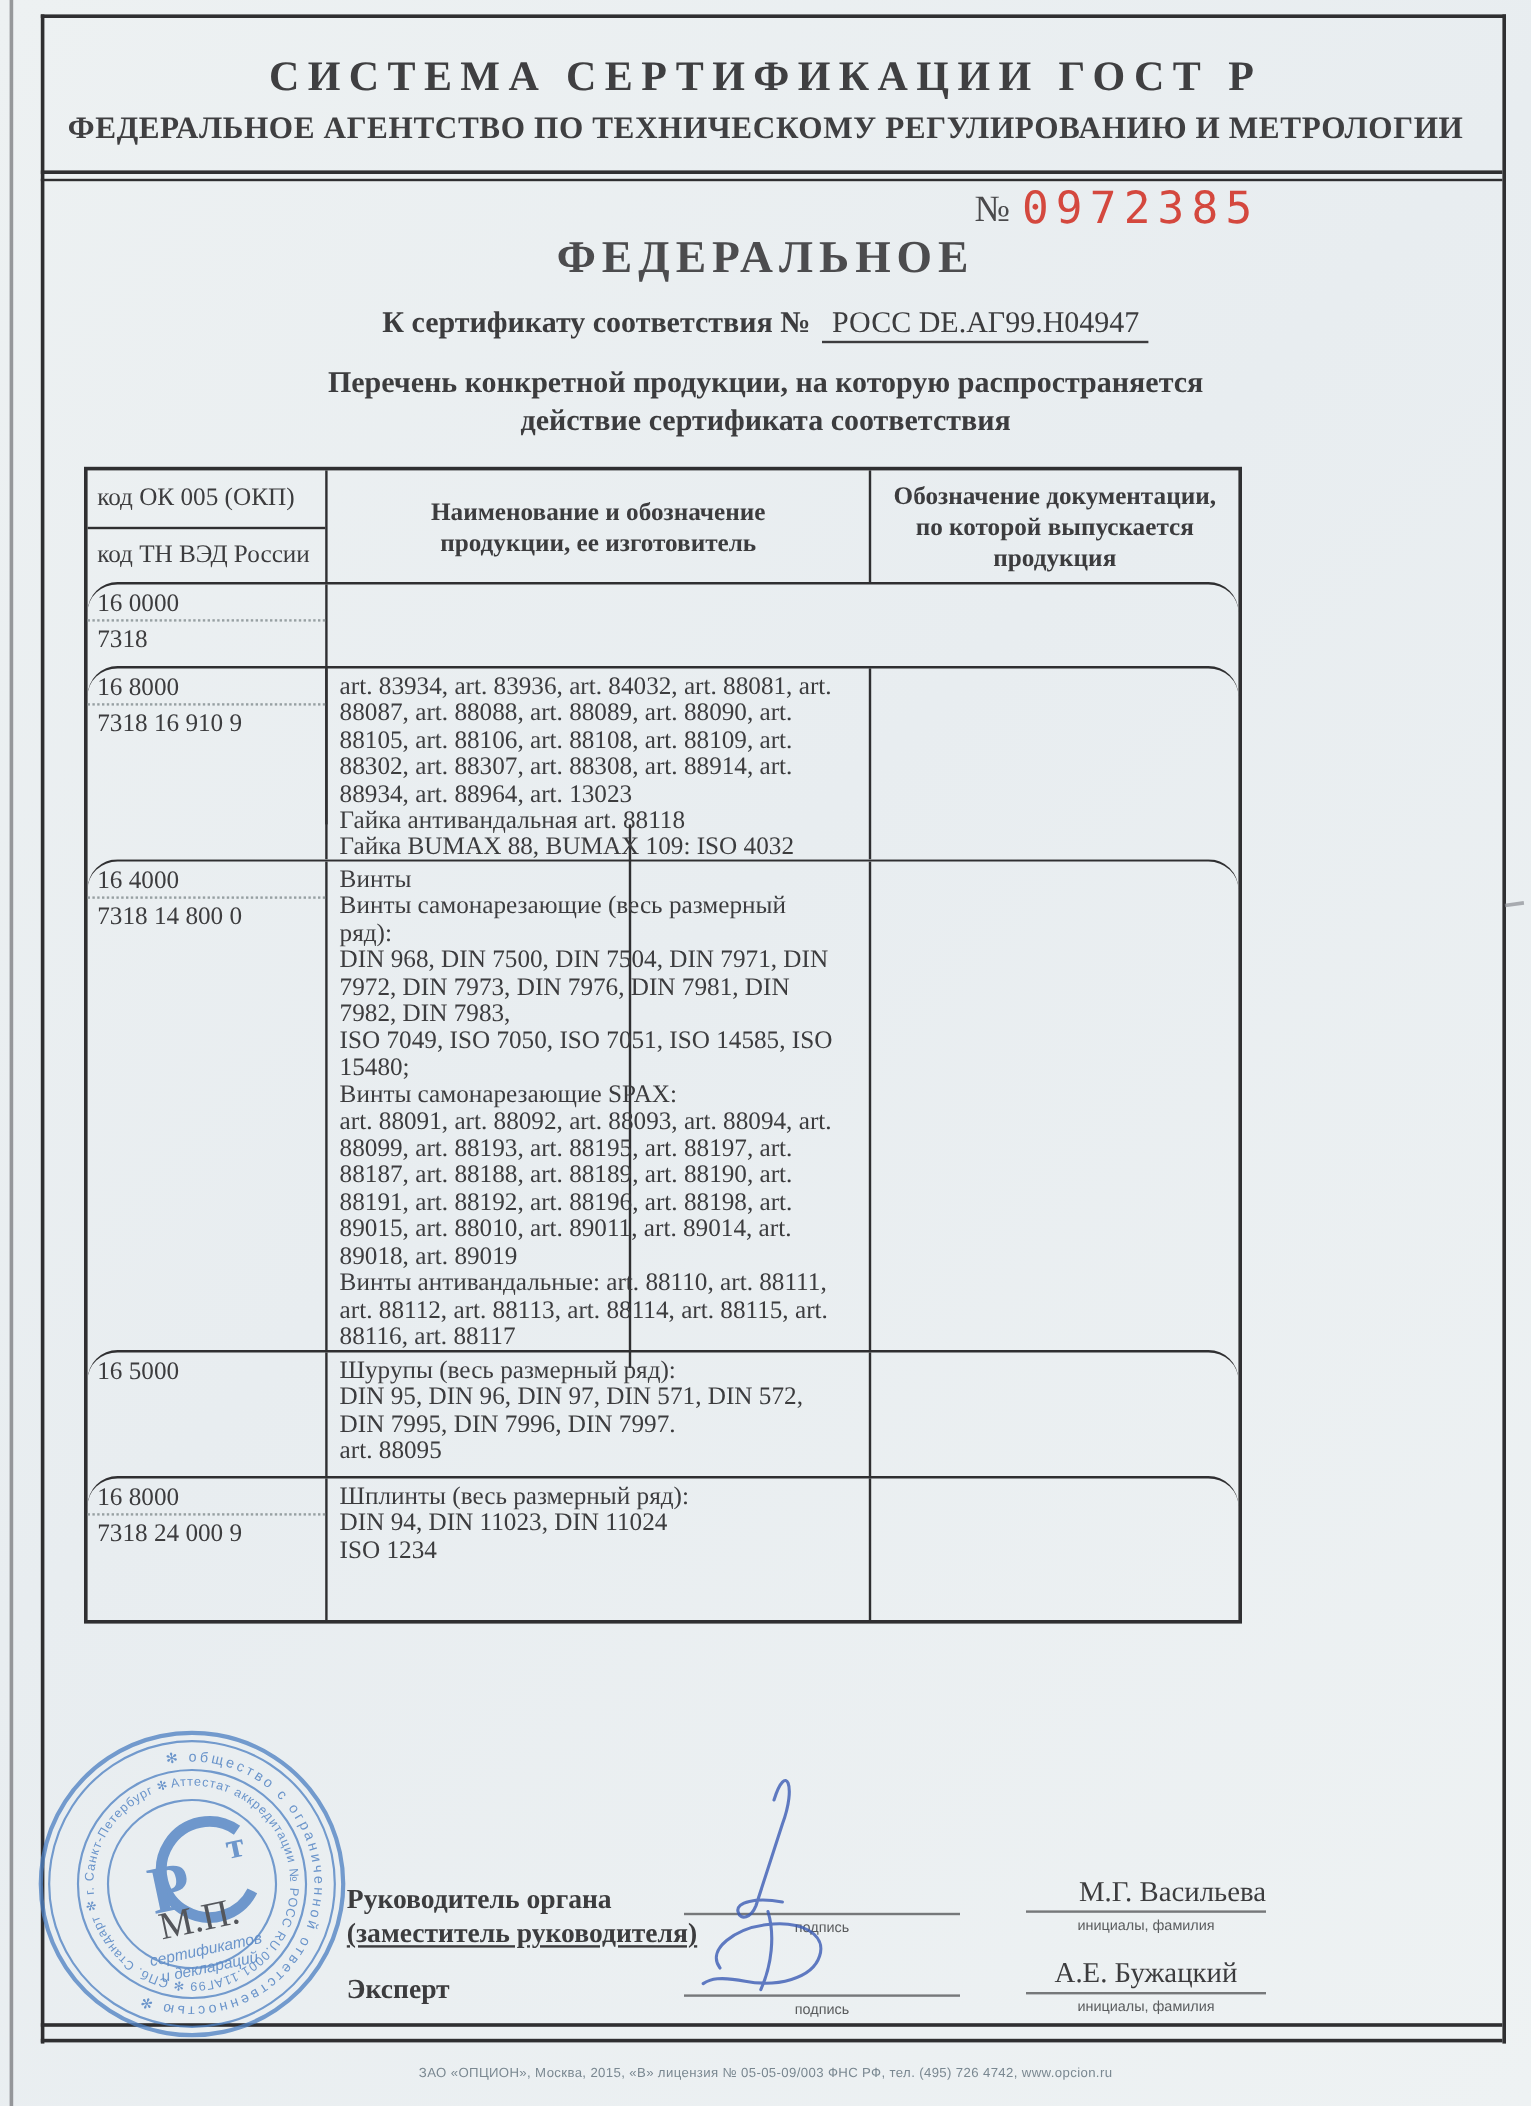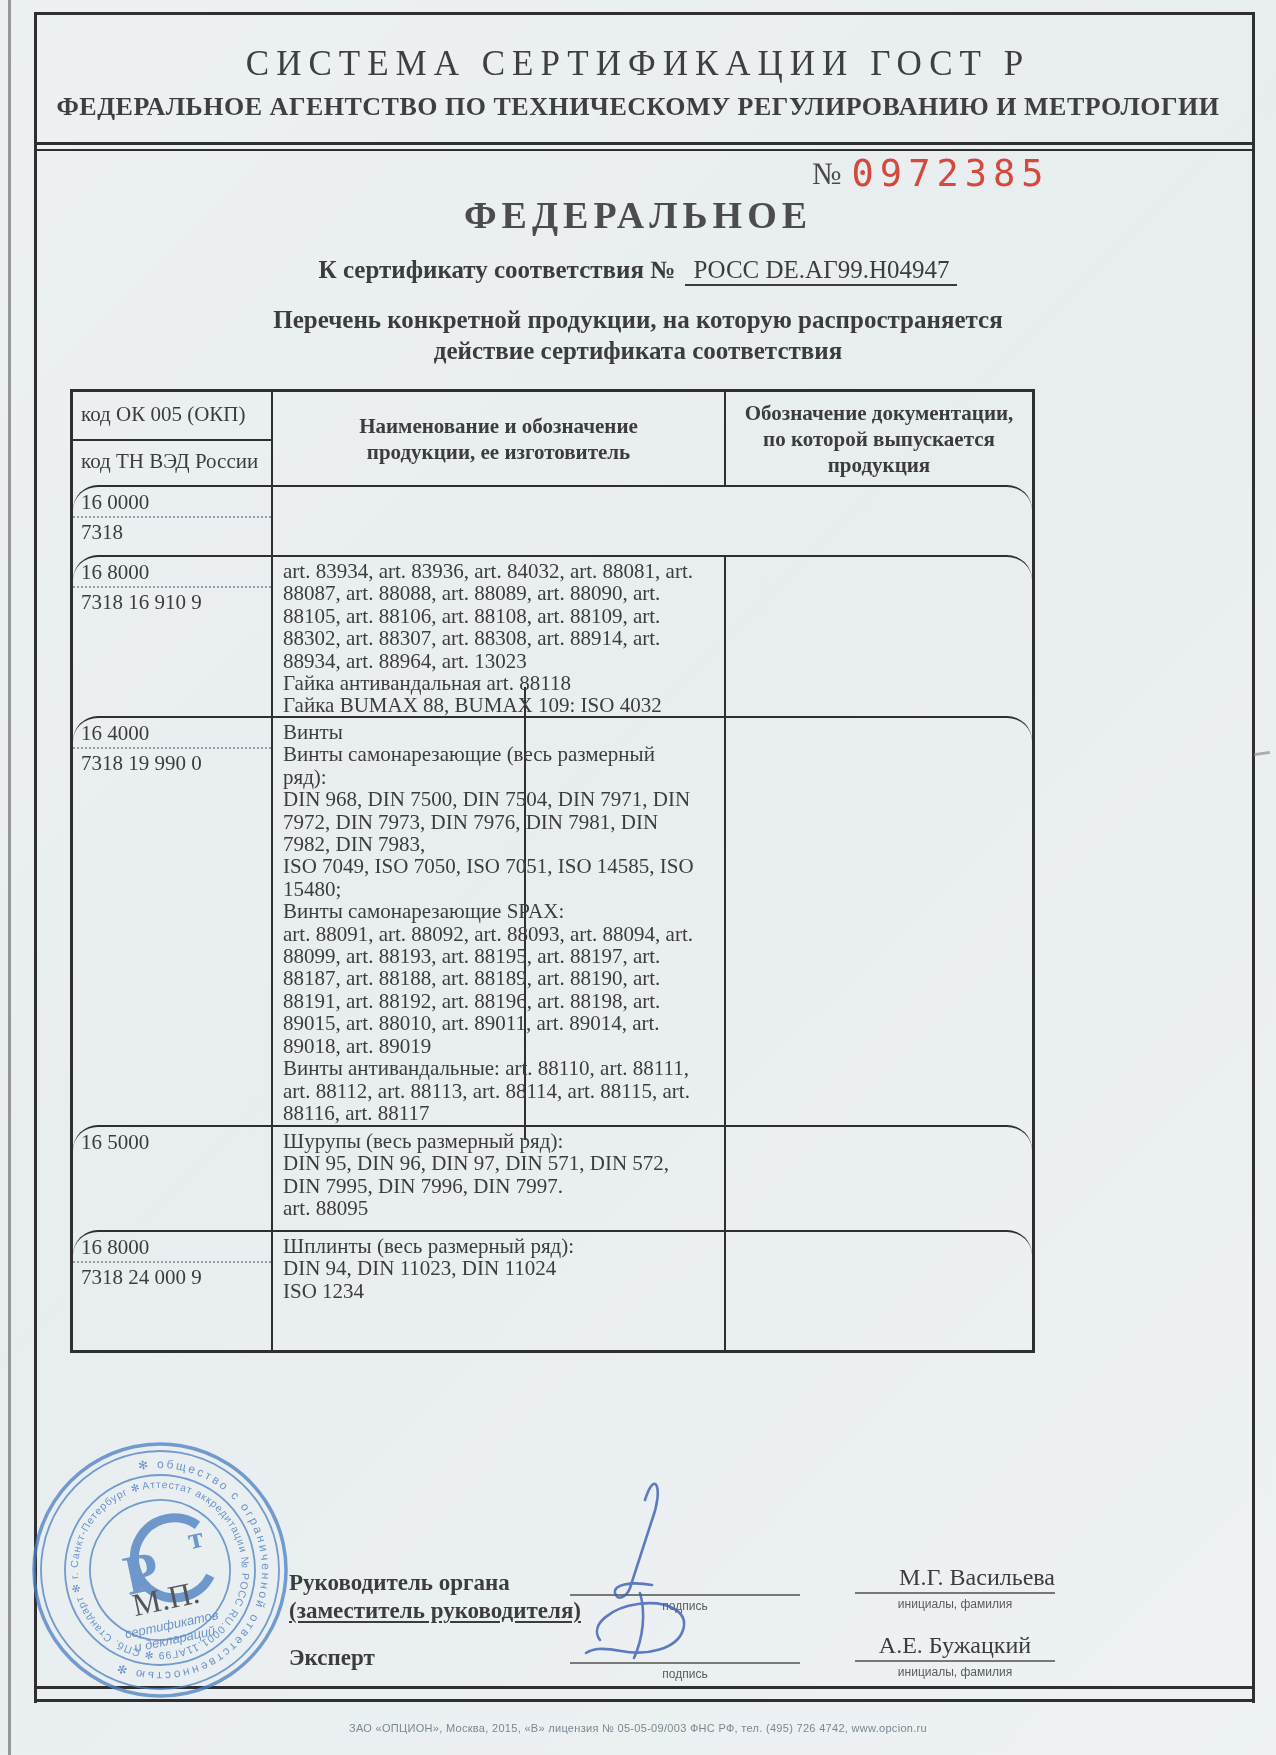--- a/index.html
+++ b/index.html
@@ -14,21 +14,21 @@
   }
   .scan-edge{position:absolute;left:8px;top:0;width:3px;height:1755px;background:#4f4f52;opacity:.55;}
   .frame{position:absolute;left:34px;top:12px;width:1215px;height:1688px;
     border-left:3px solid #2f2f31;border-right:3px solid #2f2f31;border-top:3px solid #2f2f31;}
   .hline{position:absolute;left:34px;width:1218px;background:#2f2f31;}
   .band-rule-a{top:142px;height:3px;}
   .band-rule-b{top:149px;height:2px;}
   .bottom-rule-a{top:1686px;height:3px;}
   .bottom-rule-b{top:1699px;height:3px;}
   .title1{position:absolute;top:44px;left:0;width:100%;text-align:center;
-    font-size:35px;font-weight:400;letter-spacing:7px;color:#3f3f41;}
+    font-size:35px;font-weight:700;letter-spacing:7px;color:#3f3f41;}
   .title2{position:absolute;top:92px;left:0;width:100%;text-align:center;
     font-size:26px;font-weight:700;letter-spacing:.5px;color:#3f3f41;}
   .num-block{position:absolute;top:156px;left:812px;white-space:nowrap;}
   .num-sign{font-size:31px;color:#4a4a4c;font-weight:400;vertical-align:top;}
   .num-digits{font-family:"DejaVu Sans Mono",monospace;font-size:37px;color:#d4483e;
     letter-spacing:6px;margin-left:10px;vertical-align:top;position:relative;top:-4px;}
   .appendix-title{position:absolute;top:193px;left:0;width:100%;text-align:center;
     font-size:38px;font-weight:700;letter-spacing:5px;color:#4c4c4e;}
   .cert-line{position:absolute;top:256px;left:0;width:100%;text-align:center;font-size:25px;}
   .cert-label{font-weight:700;}
@@ -137,21 +137,21 @@
 88302, art. 88307, art. 88308, art. 88914, art.
 88934, art. 88964, art. 13023
 Гайка антивандальная  art. 88118
 Гайка BUMAX 88, BUMAX 109: ISO 4032</div>
       <div class="c3 docs-cell"></div>
     </div>
 
     <div class="t-row r3">
       <div class="c1">
         <div class="okp">16 4000</div>
-        <div class="tnved with-sep">7318 19 990 0</div>
+        <div class="tnved with-sep">7318 14 800 0</div>
       </div>
       <div class="c2 prod">Винты
 Винты самонарезающие  (весь размерный
 ряд):
 DIN 968, DIN 7500, DIN 7504, DIN 7971, DIN
 7972, DIN 7973, DIN 7976, DIN 7981, DIN
 7982, DIN 7983,
 ISO 7049, ISO 7050, ISO 7051, ISO 14585, ISO
 15480;
 Винты самонарезающие SPAX:

